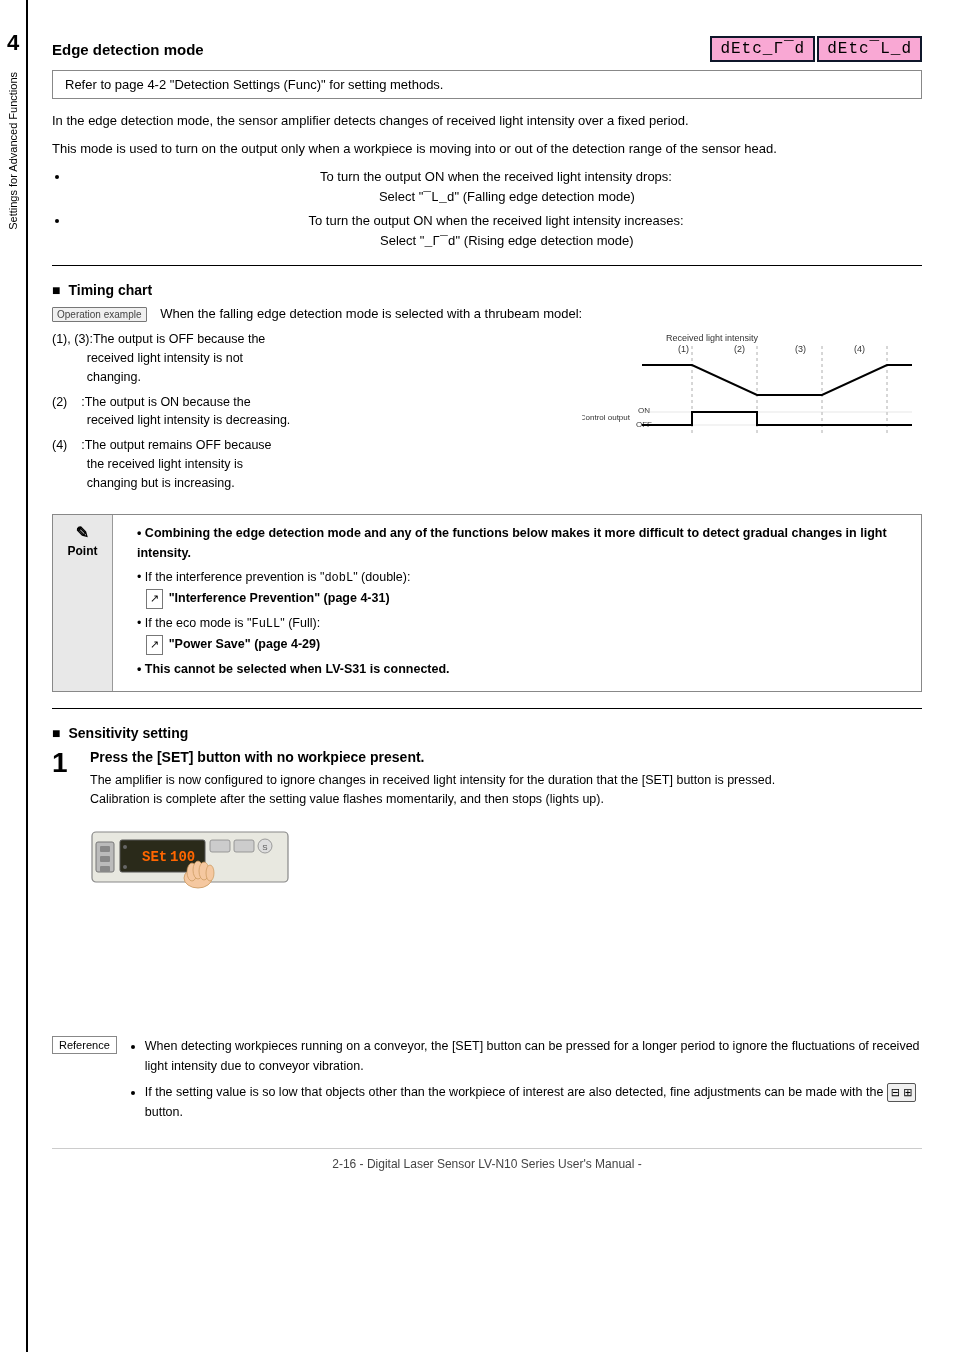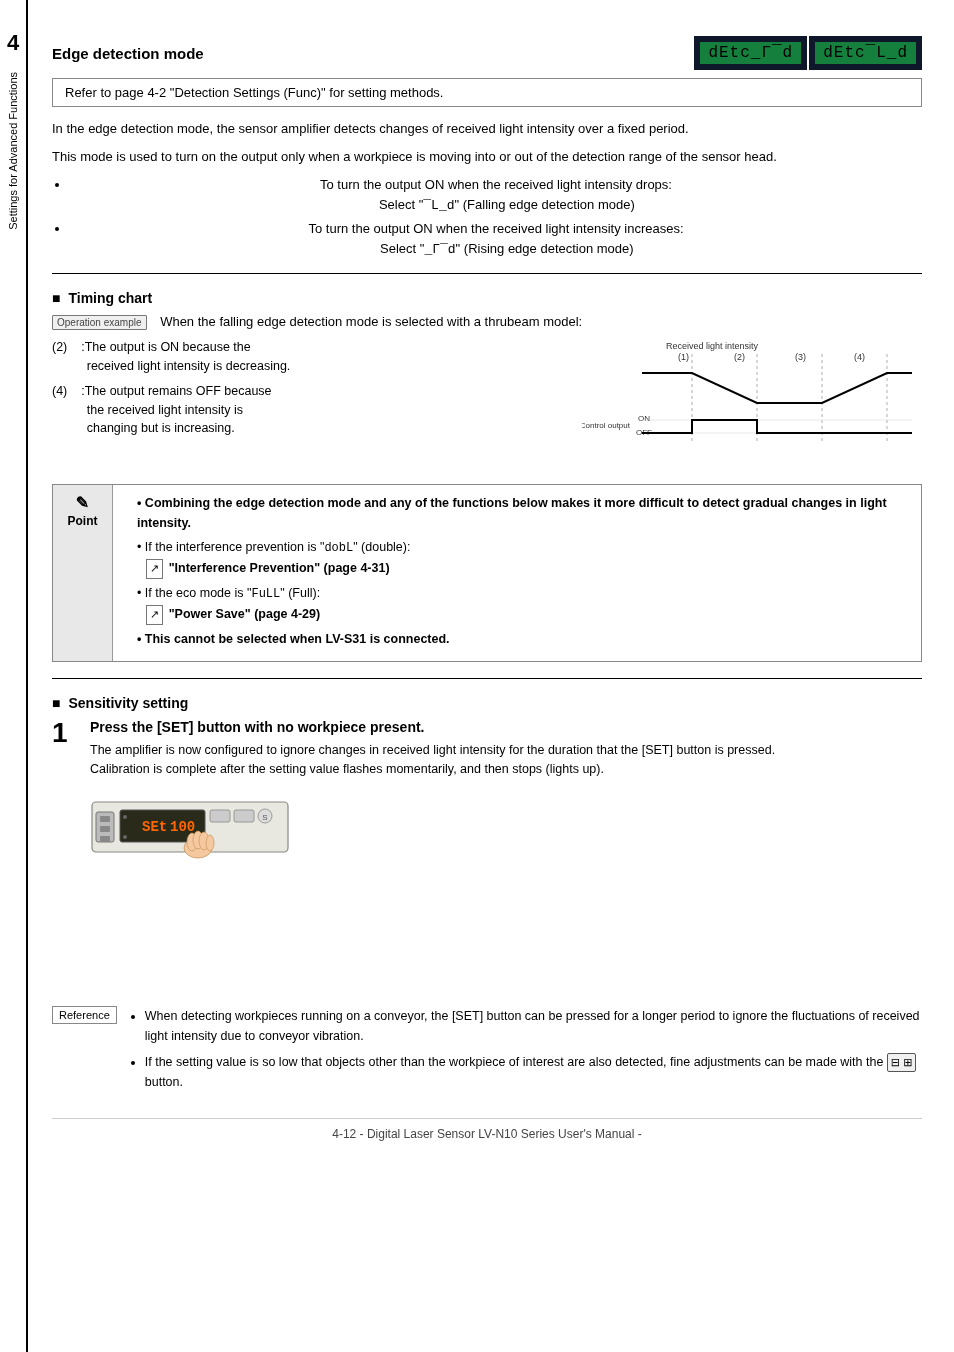--- a/index.html
+++ b/index.html
@@ -65,26 +65,26 @@
     .section-title {
       font-size: 15px;
       font-weight: bold;
     }
     .lcd-display {
       display: flex;
       gap: 2px;
       align-items: center;
     }
     .lcd-box {
-      border: 6px solid #0f172a;
+      border: 2px solid #0f172a;
       padding: 2px 8px;
       font-family: 'Courier New', monospace;
       font-size: 16px;
       letter-spacing: 1px;
-      background: #15803d;
+      background: #f9a8d4;
       min-width: 90px;
       text-align: center;
     }
     .info-box {
       border: 1px solid #888;
       padding: 6px 12px;
       margin-bottom: 12px;
       background: #fff;
       font-size: 13px;
     }
@@ -319,20 +319,21 @@
       <span>Timing chart</span>
     </div>
 
     <div style="margin-bottom:8px; font-size:13px;">
       <span class="op-example-badge">Operation example</span>
       <span>When the falling edge detection mode is selected with a thrubeam model:</span>
     </div>
 
     <div class="timing-section">
       <div class="timing-text">
+        <p>(1), (3):The output is OFF because the<br>&nbsp;&nbsp;&nbsp;&nbsp;&nbsp;&nbsp;&nbsp;&nbsp;&nbsp;&nbsp;received light intensity is not<br>&nbsp;&nbsp;&nbsp;&nbsp;&nbsp;&nbsp;&nbsp;&nbsp;&nbsp;&nbsp;changing.</p>
         <p>(2)&nbsp;&nbsp;&nbsp;&nbsp;:The output is ON because the<br>&nbsp;&nbsp;&nbsp;&nbsp;&nbsp;&nbsp;&nbsp;&nbsp;&nbsp;&nbsp;received light intensity is decreasing.</p>
         <p>(4)&nbsp;&nbsp;&nbsp;&nbsp;:The output remains OFF because<br>&nbsp;&nbsp;&nbsp;&nbsp;&nbsp;&nbsp;&nbsp;&nbsp;&nbsp;&nbsp;the received light intensity is<br>&nbsp;&nbsp;&nbsp;&nbsp;&nbsp;&nbsp;&nbsp;&nbsp;&nbsp;&nbsp;changing but is increasing.</p>
       </div>
       <div class="timing-chart">
         <svg class="chart-svg" viewBox="0 0 340 130" xmlns="http://www.w3.org/2000/svg">
 
           <text x="130" y="11" font-size="9" text-anchor="middle" fill="#333">Received light intensity</text>
 
           <text x="96" y="22" font-size="9" fill="#333">(1)</text>
           <text x="152" y="22" font-size="9" fill="#333">(2)</text>
@@ -433,15 +434,15 @@
         <div class="ref-label">Reference</div>
         <div class="ref-content">
           <ul style="list-style:disc; padding-left:18px;">
             <li>When detecting workpieces running on a conveyor, the [SET] button can be pressed for a longer period to ignore the fluctuations of received light intensity due to conveyor vibration.</li>
             <li>If the setting value is so low that objects other than the workpiece of interest are also detected, fine adjustments can be made with the <span class="inline-btn">⊟ ⊞</span> button.</li>
           </ul>
         </div>
       </div>
     </div>
 
-    <div class="page-footer">4-12          - Digital Laser Sensor LV-N10 Series User's Manual -</div>
+    <div class="page-footer">2-16          - Digital Laser Sensor LV-N10 Series User's Manual -</div>
   </div>
 </div>
 
 </body></html>

